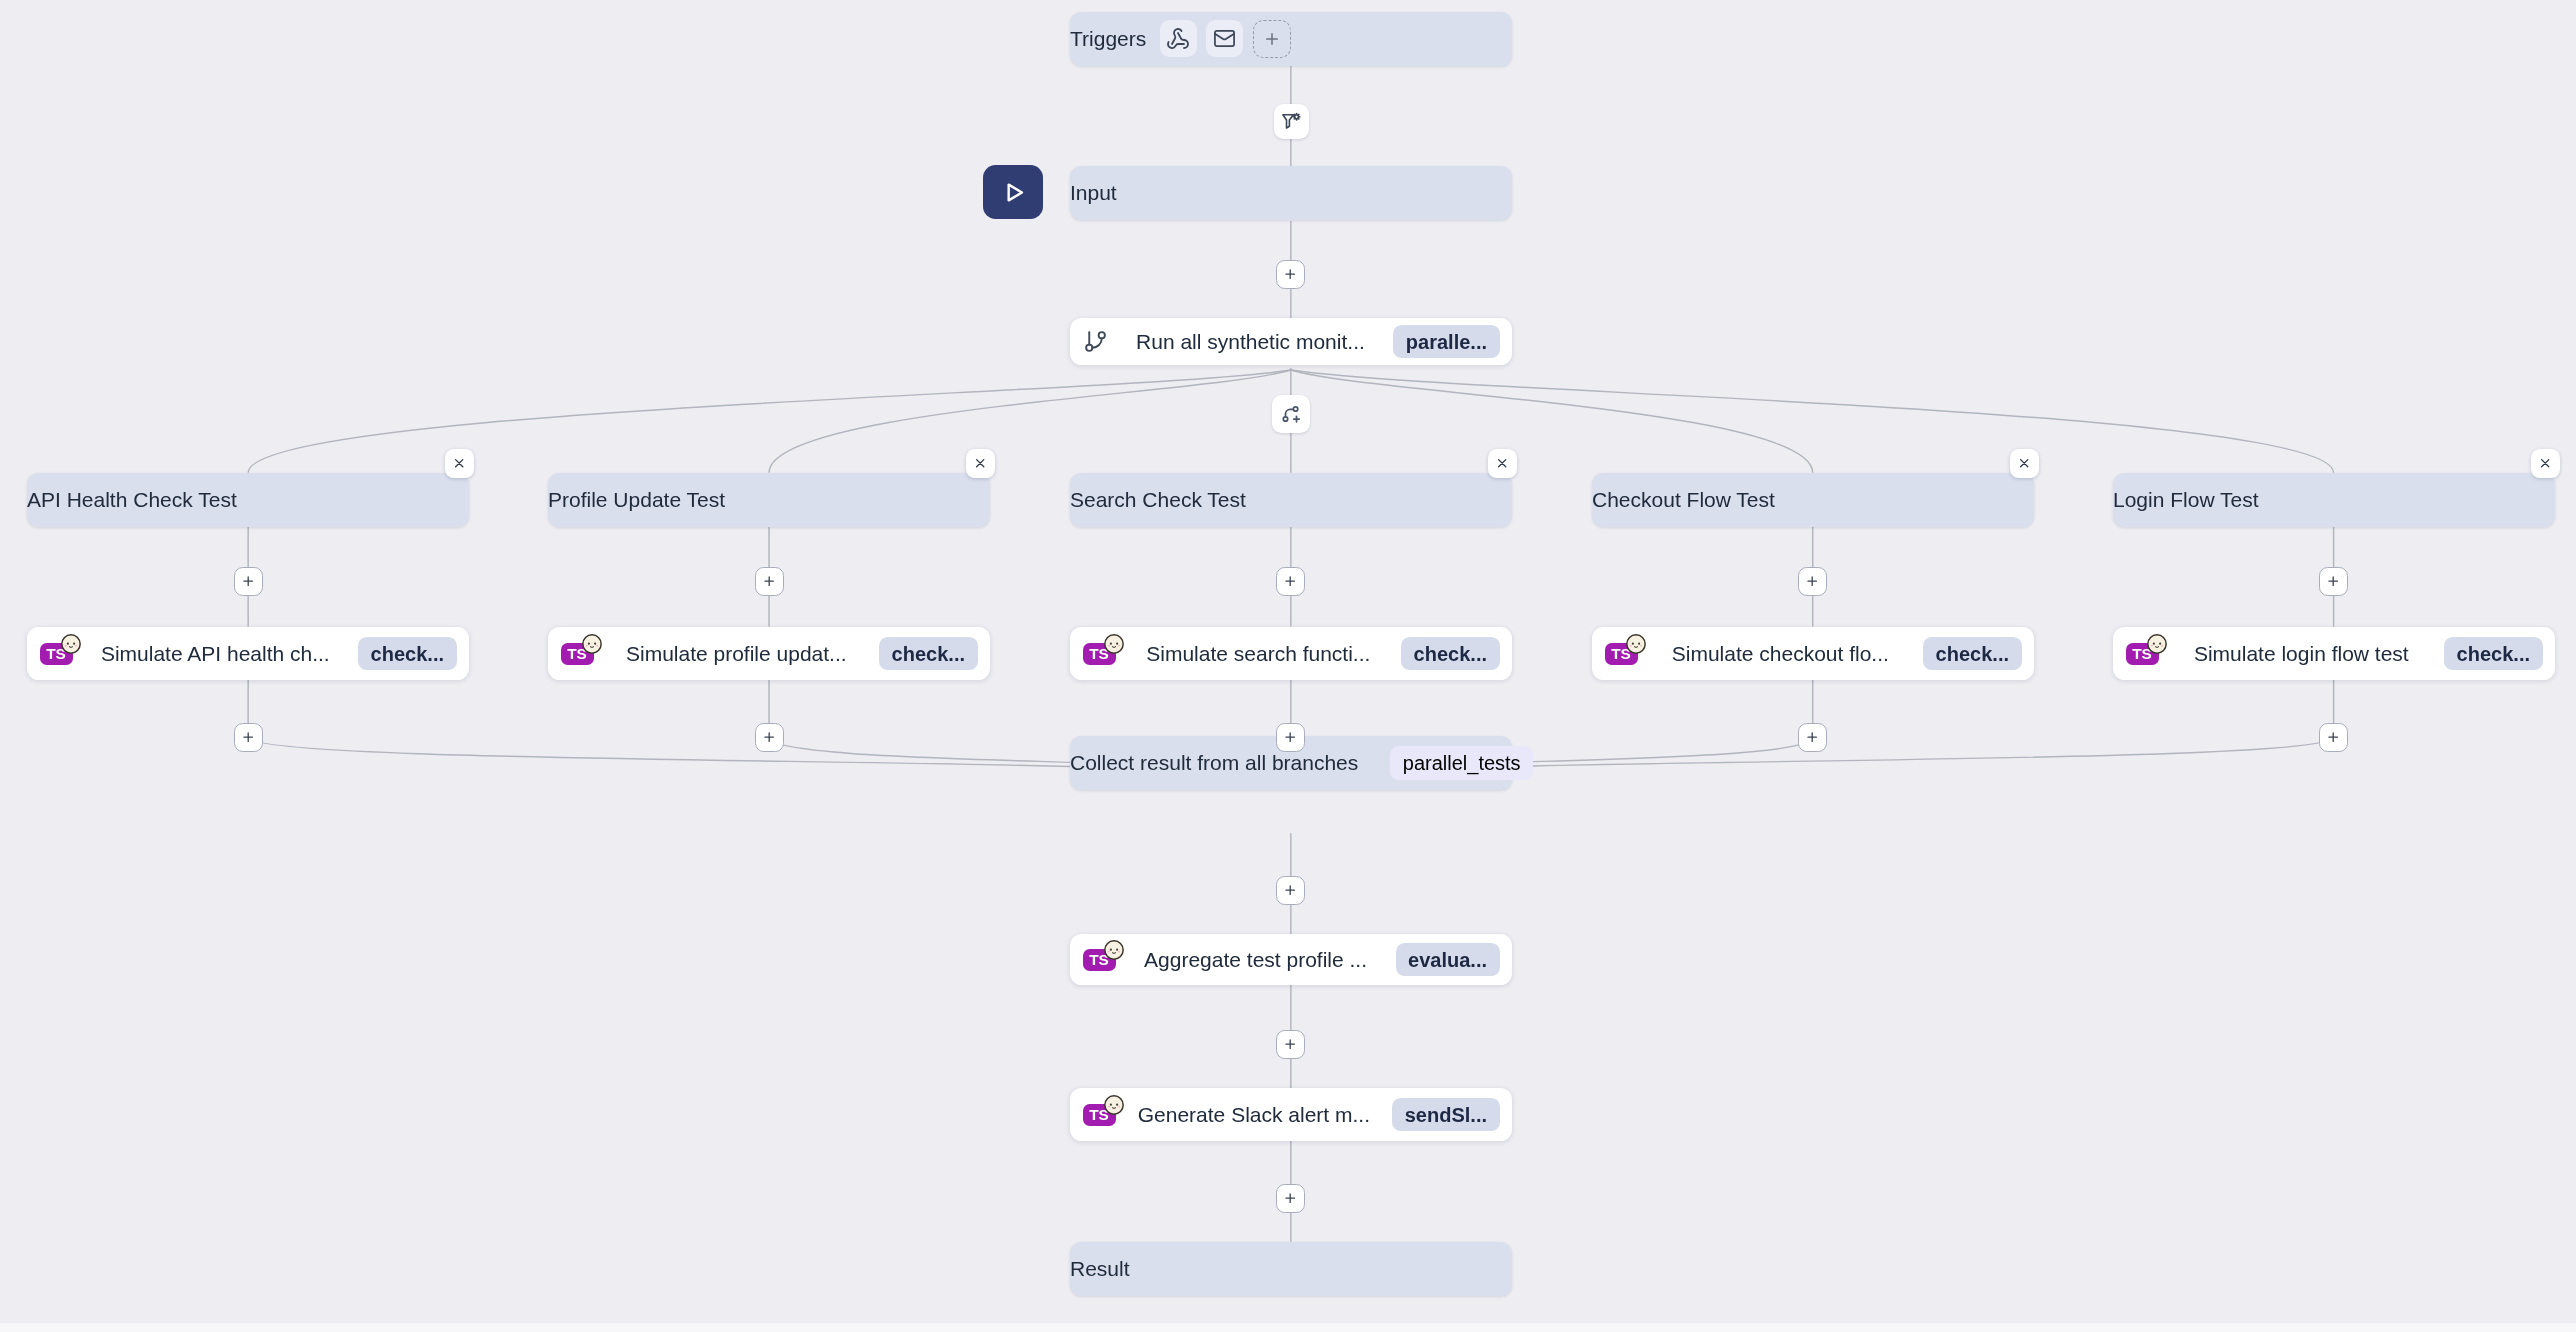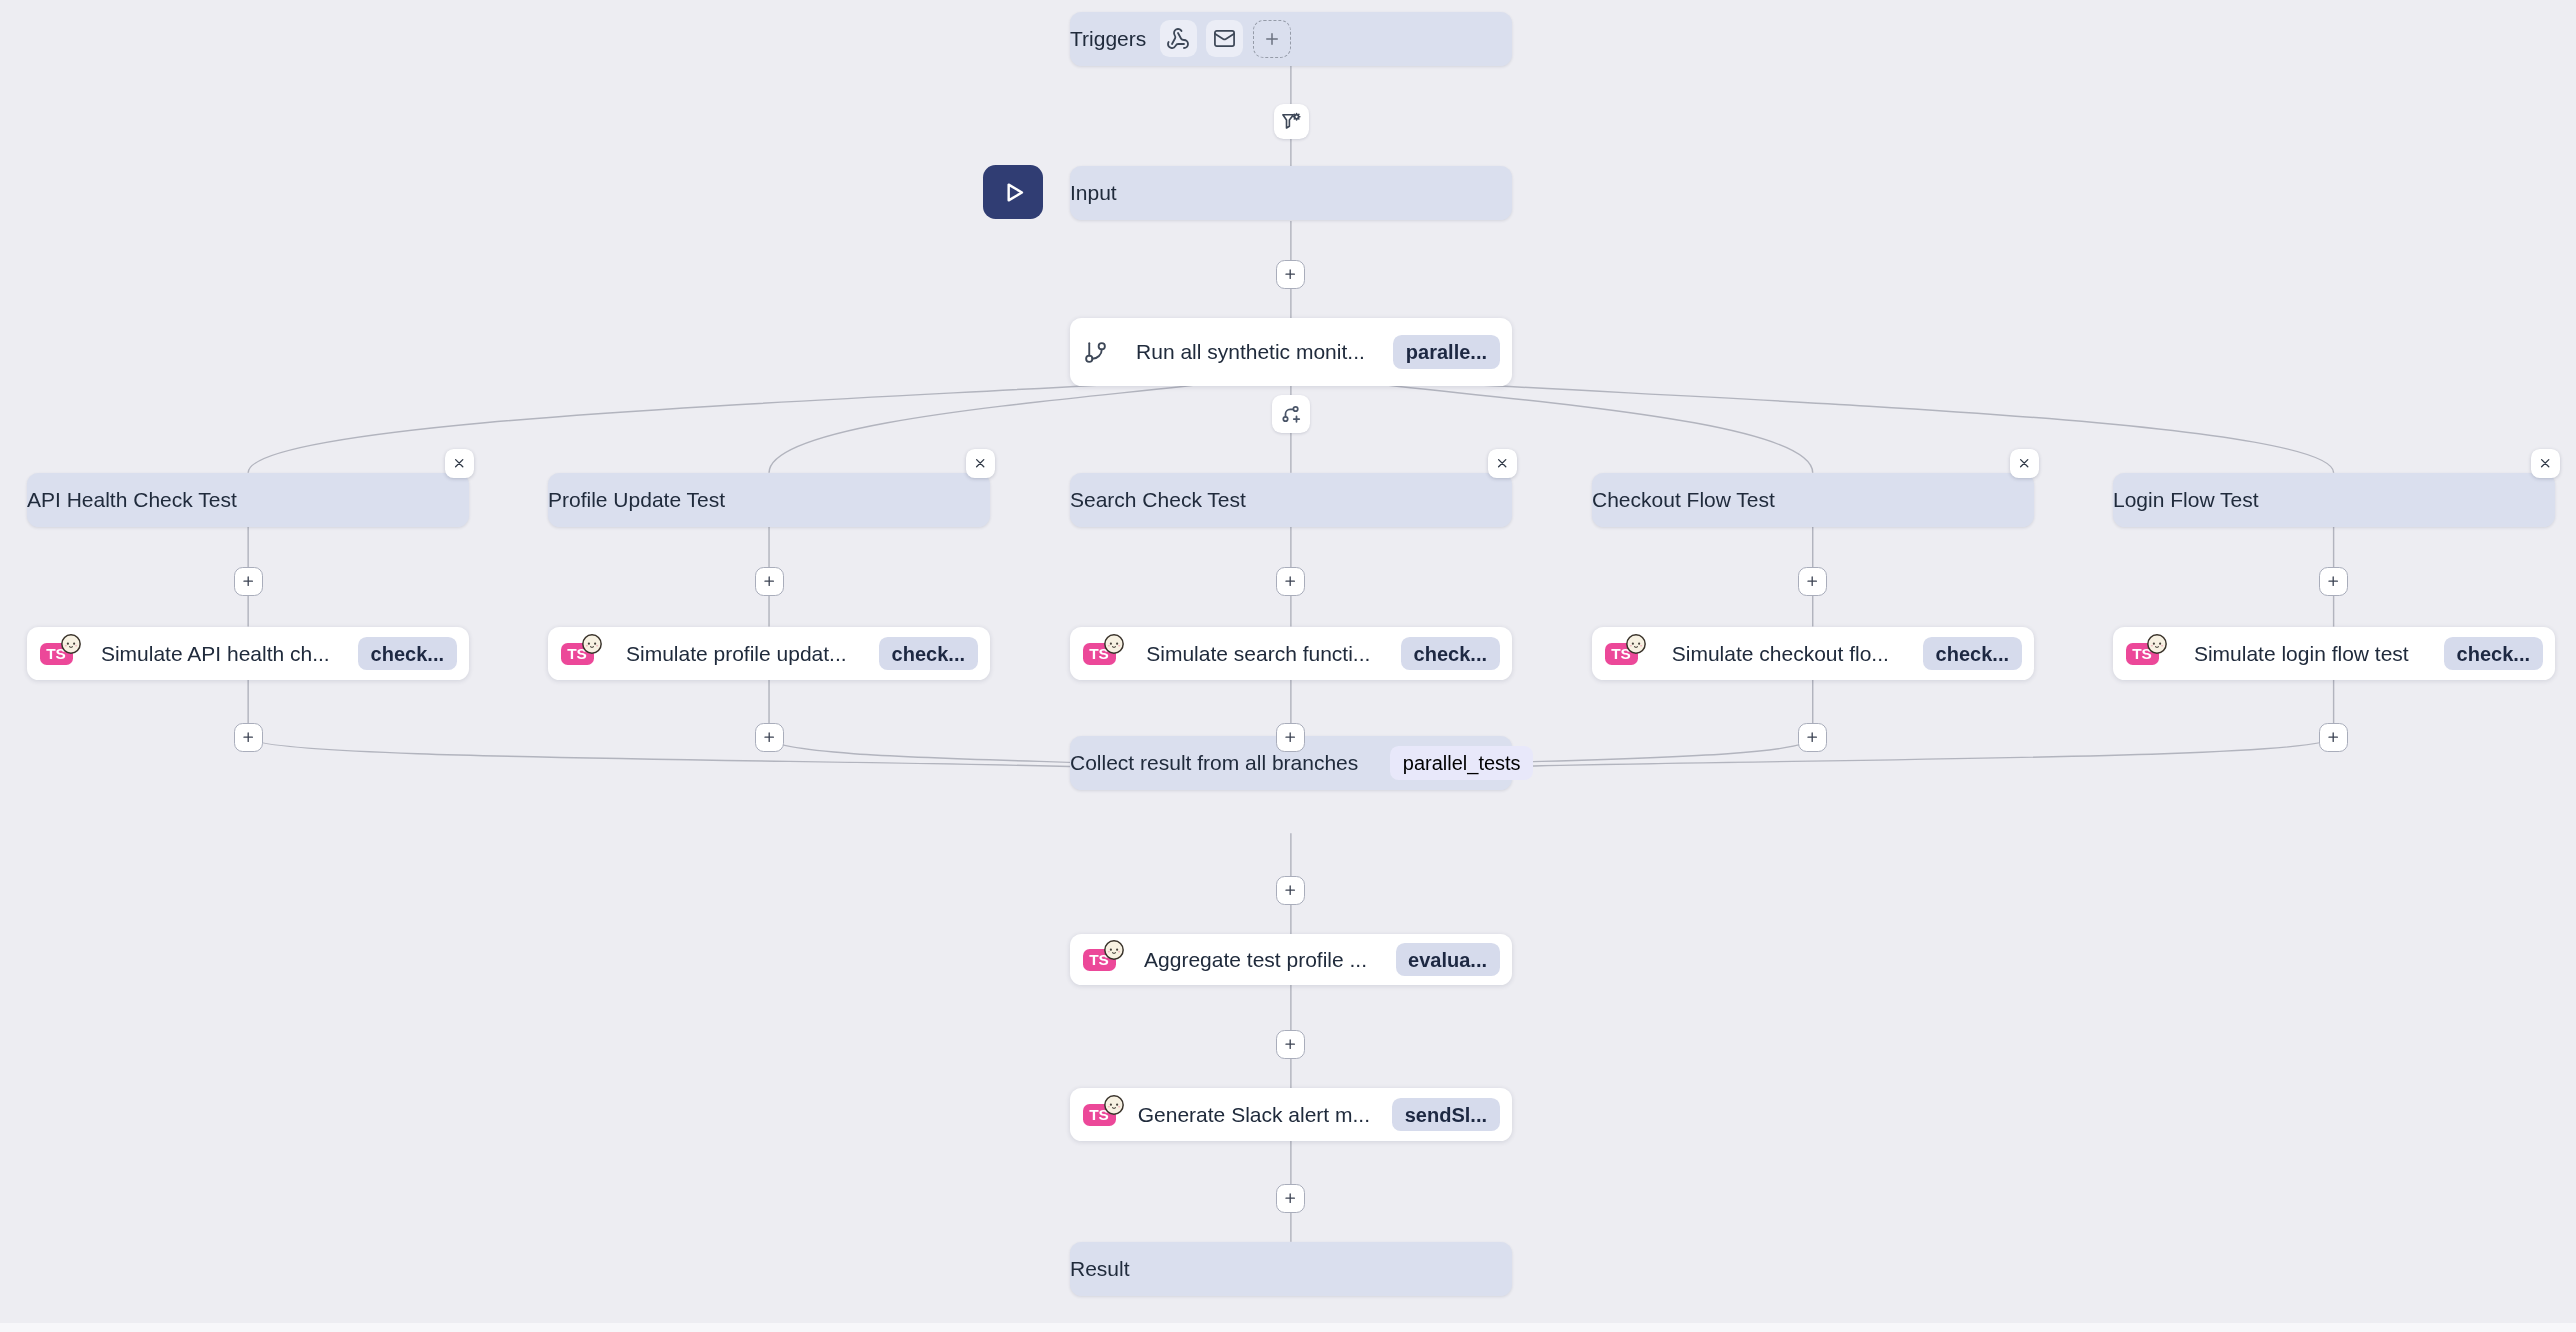--- a/index.html
+++ b/index.html
@@ -34,21 +34,21 @@
   .playbtn{position:absolute;left:983px;top:165px;width:60px;height:54px;border-radius:12.5px;
            background:#303d73;border:none;display:flex;align-items:center;justify-content:center;
            z-index:2;cursor:pointer;padding:0;}
 
   .trig-group{display:flex;align-items:center;gap:9.6px;margin-left:13.5px;}
   .trig-chip{width:37px;height:37px;border-radius:9.6px;background:rgba(255,255,255,.45);border:none;
              display:flex;align-items:center;justify-content:center;padding:0;cursor:pointer;}
   .trig-add{width:38px;height:38px;border-radius:10.6px;background:transparent;border:1.5px dashed #959ba8;
             display:flex;align-items:center;justify-content:center;box-sizing:border-box;padding:0;cursor:pointer;}
 
-  .tsbox{position:relative;width:33px;height:22px;border-radius:6.7px;background:#ec4899;color:#ffffff;
+  .tsbox{position:relative;width:33px;height:22px;border-radius:6.7px;background:#a21caf;color:#ffffff;
          font-weight:700;font-size:15.4px;display:flex;align-items:center;justify-content:center;flex:0 0 auto;}
   .bun{position:absolute;top:-9.6px;right:-9.6px;width:22px;height:22px;}
   svg{display:block;}
 </style>
 </head>
 <body>
 
 <svg class="edges" width="2576" height="1332" viewBox="0 0 2680 1386">
   <g stroke="#b2b4be" stroke-width="1.5" fill="none">
     <path d="M1343,68 V173"></path>
@@ -119,21 +119,21 @@
 <div class="node blue" style="left:1070px;top:166px;">
   <span class="label">Input</span>
 </div>
 
 <button class="plusbtn" style="left:1276px;top:260px;">
   <svg width="14.4" height="14.4" viewBox="0 0 24 24" fill="none" stroke="#3b4252" stroke-width="2.2" stroke-linecap="round">
       <path d="M12 5v14M5 12h14"></path>
     </svg>
 </button>
 
-<div class="node white" style="left:1070px;top:318px;height:68px;">
+<div class="node white" style="left:1070px;top:318px;height:47px;">
   <svg width="25" height="25" viewBox="0 0 24 24" fill="none" stroke="#3d4757" stroke-width="1.8" stroke-linecap="round" stroke-linejoin="round">
     <line x1="6" y1="3" x2="6" y2="15"></line>
       <circle cx="18" cy="6" r="3"></circle>
       <circle cx="6" cy="18" r="3"></circle>
       <path d="M18 9a9 9 0 0 1-9 9"></path>
   </svg>
   <span class="title">Run all synthetic monit...</span>
   <span class="badge">paralle...</span>
 </div>
 

